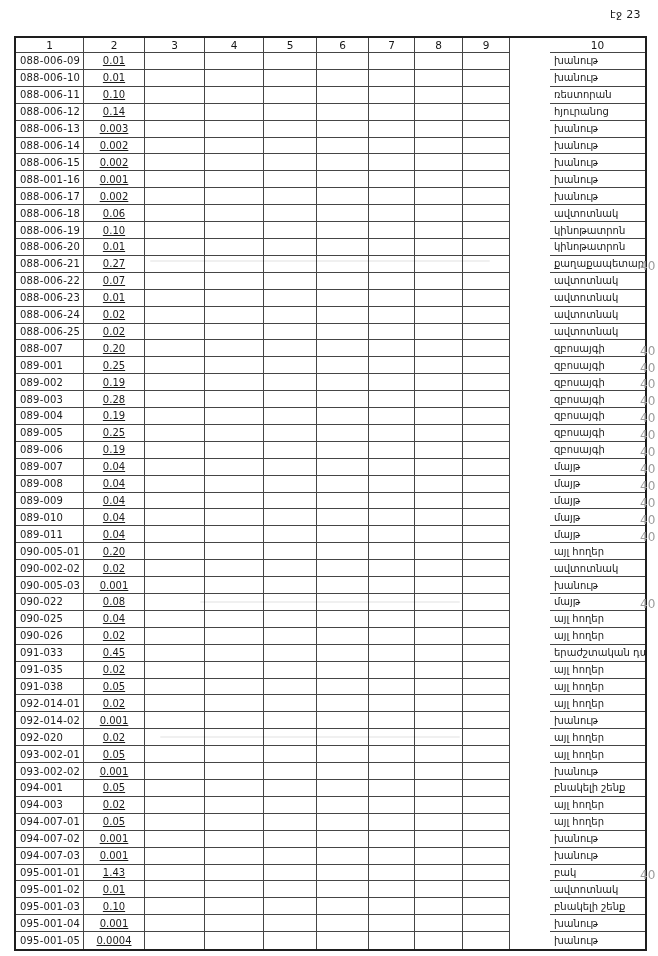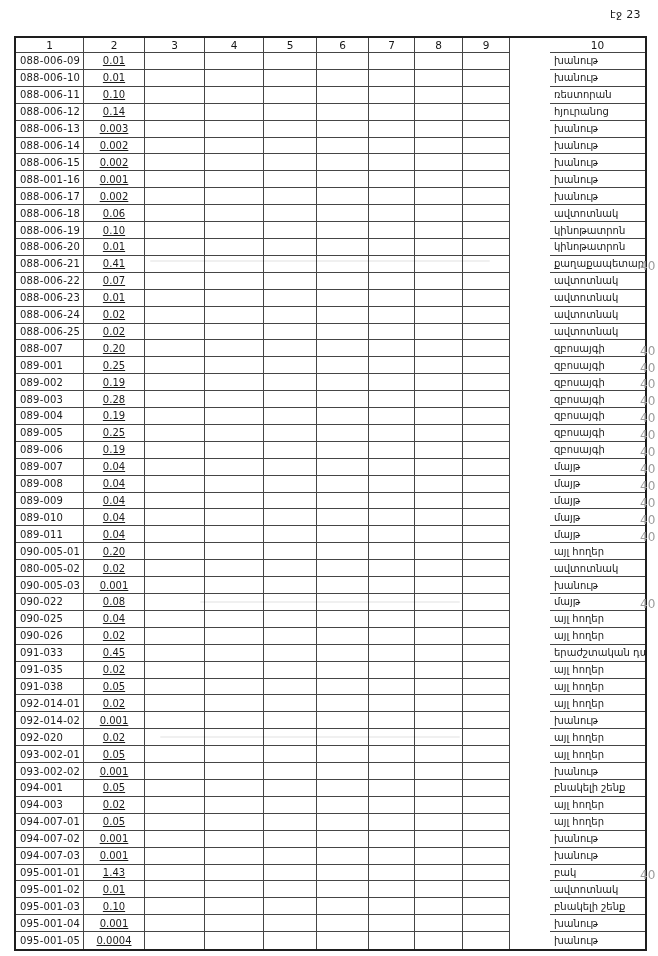--- a/index.html
+++ b/index.html
@@ -182,21 +182,21 @@
       <div class="cell value">0.01</div>
       <div class="cell "></div>
       <div class="cell "></div>
       <div class="cell "></div>
       <div class="cell "></div>
       <div class="cell "></div>
       <div class="cell "></div>
       <div class="cell "></div>
       <div class="cell use">կինոթատրոն</div>
       <div class="cell code">088-006-21</div>
-      <div class="cell value">0.41</div>
+      <div class="cell value">0.27</div>
       <div class="cell "></div>
       <div class="cell "></div>
       <div class="cell "></div>
       <div class="cell "></div>
       <div class="cell "></div>
       <div class="cell "></div>
       <div class="cell "></div>
       <div class="cell use">քաղաքապետարան</div>
       <div class="cell code">088-006-22</div>
       <div class="cell value">0.07</div>
@@ -361,21 +361,21 @@
       <div class="cell code">090-005-01</div>
       <div class="cell value">0.20</div>
       <div class="cell "></div>
       <div class="cell "></div>
       <div class="cell "></div>
       <div class="cell "></div>
       <div class="cell "></div>
       <div class="cell "></div>
       <div class="cell "></div>
       <div class="cell use">այլ հողեր</div>
-      <div class="cell code">080-005-02</div>
+      <div class="cell code">090-002-02</div>
       <div class="cell value">0.02</div>
       <div class="cell "></div>
       <div class="cell "></div>
       <div class="cell "></div>
       <div class="cell "></div>
       <div class="cell "></div>
       <div class="cell "></div>
       <div class="cell "></div>
       <div class="cell use">ավտոտնակ</div>
       <div class="cell code">090-005-03</div>

